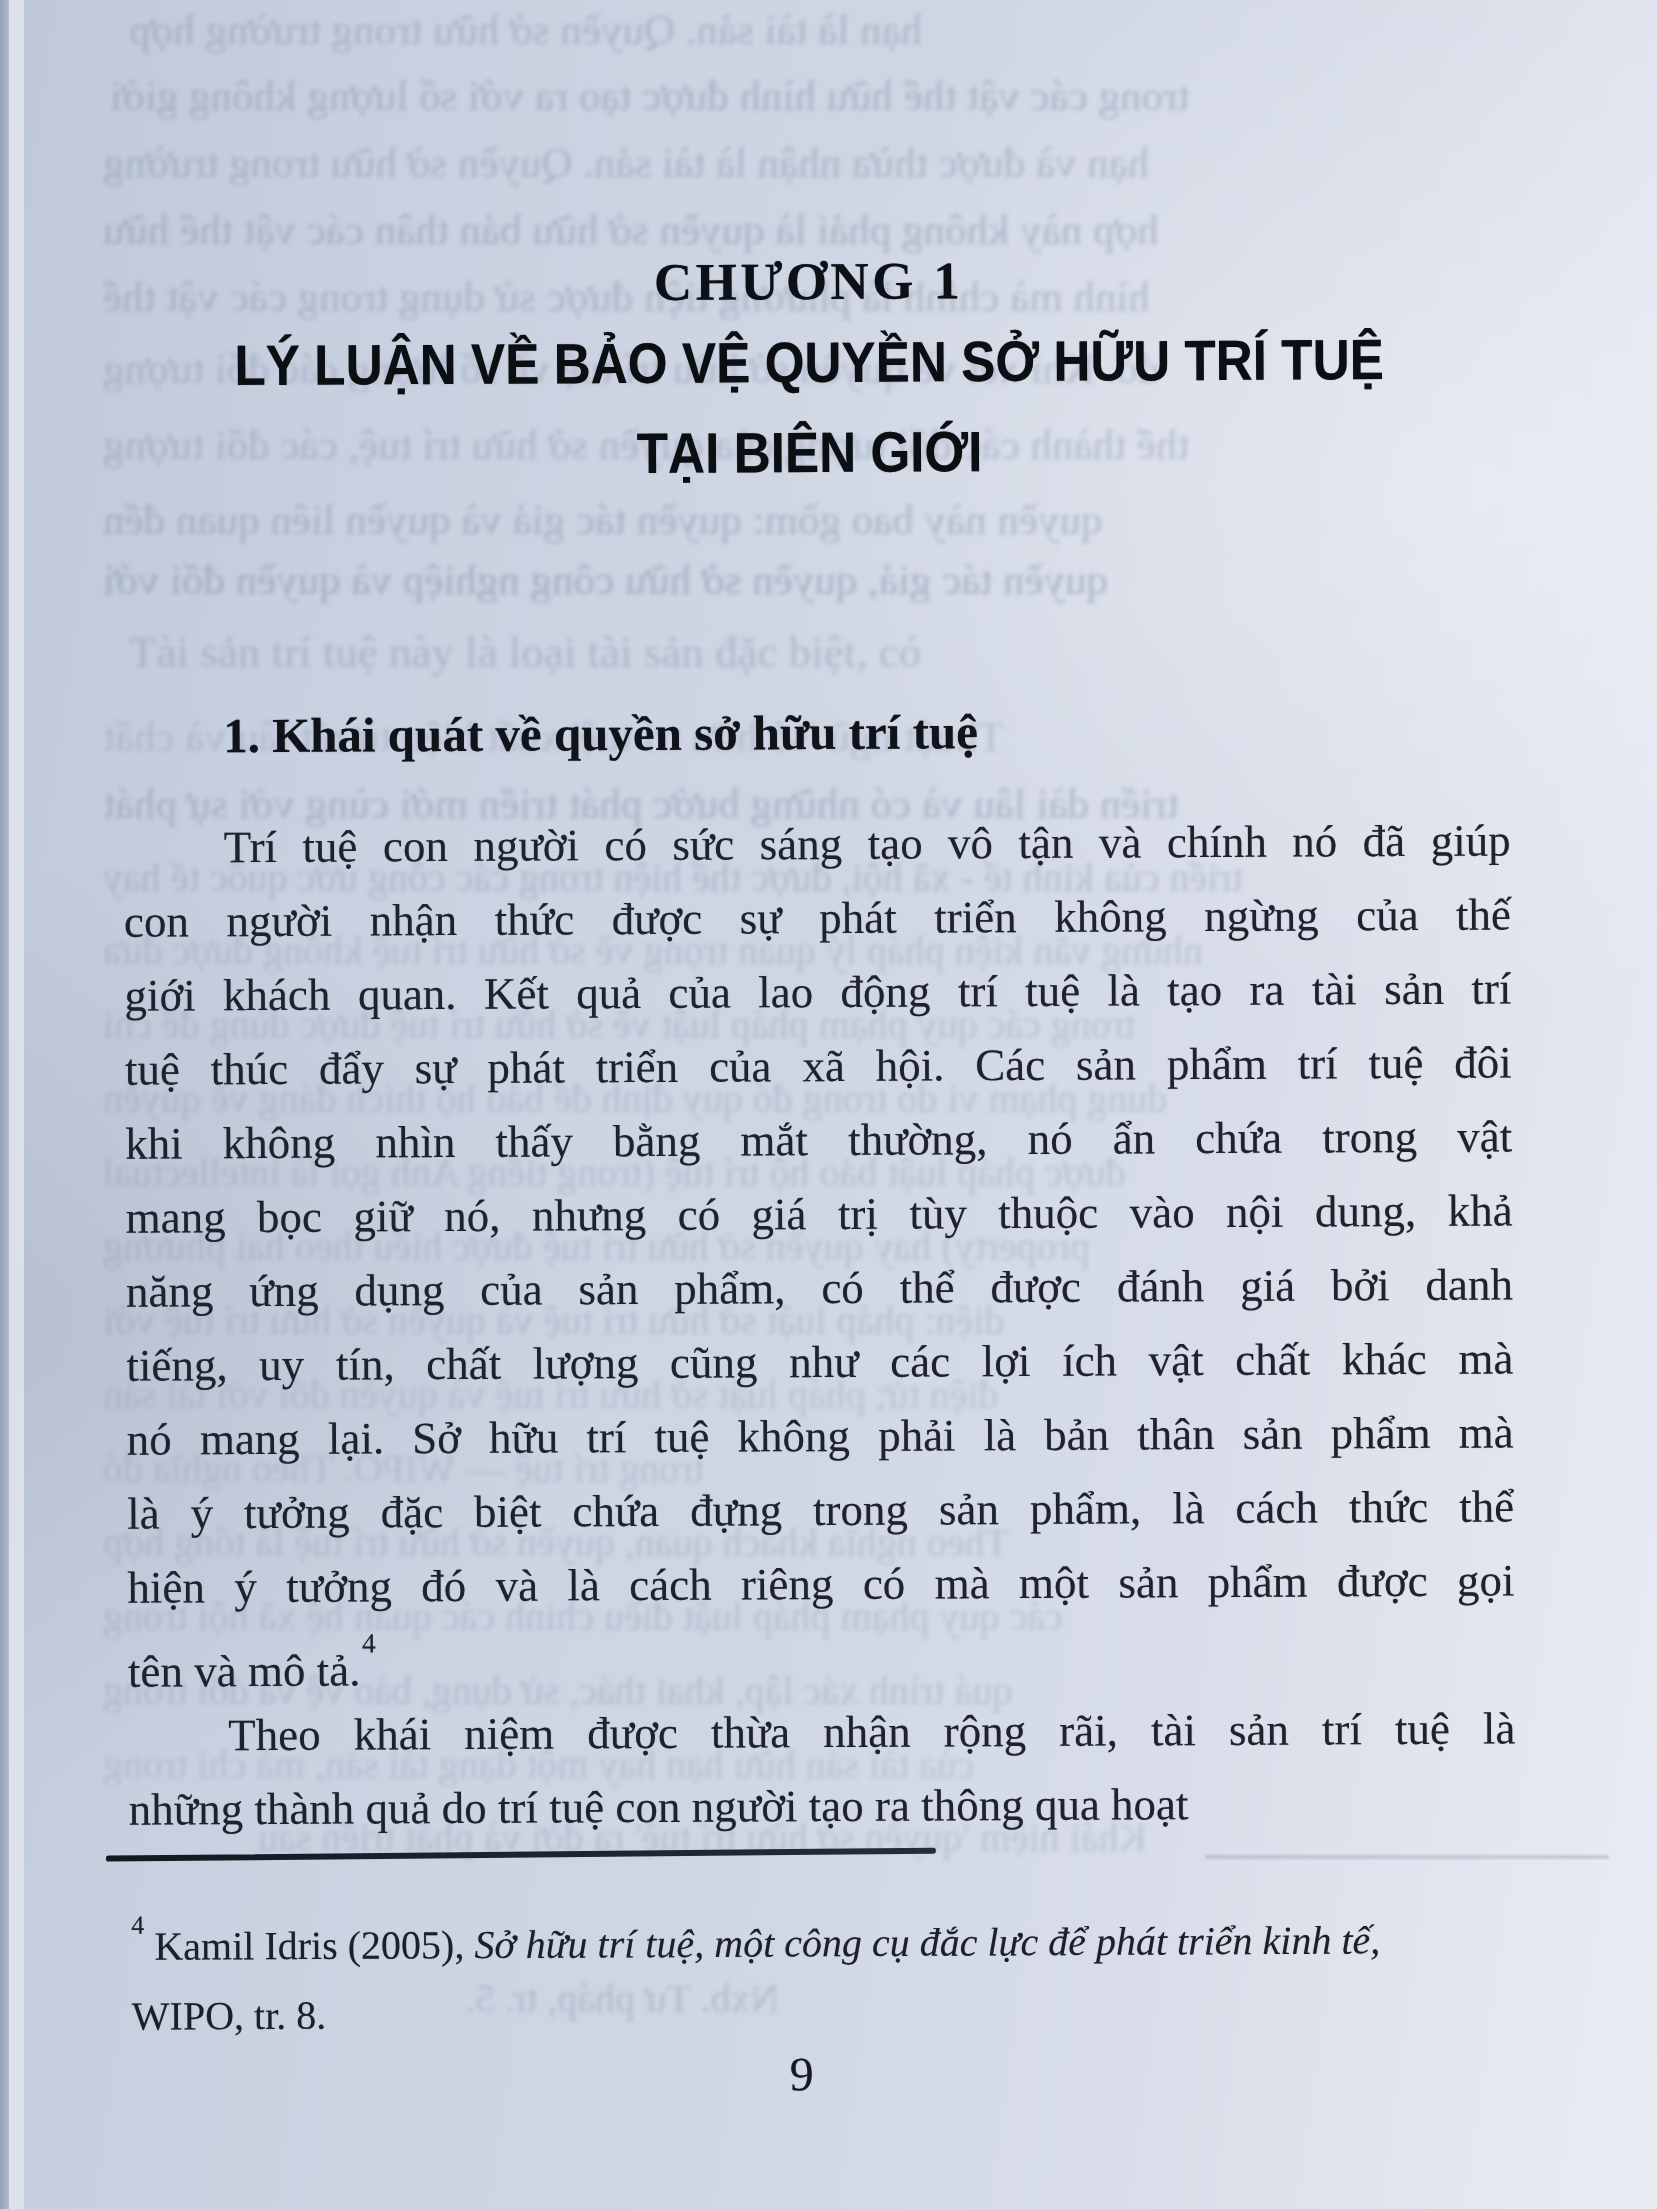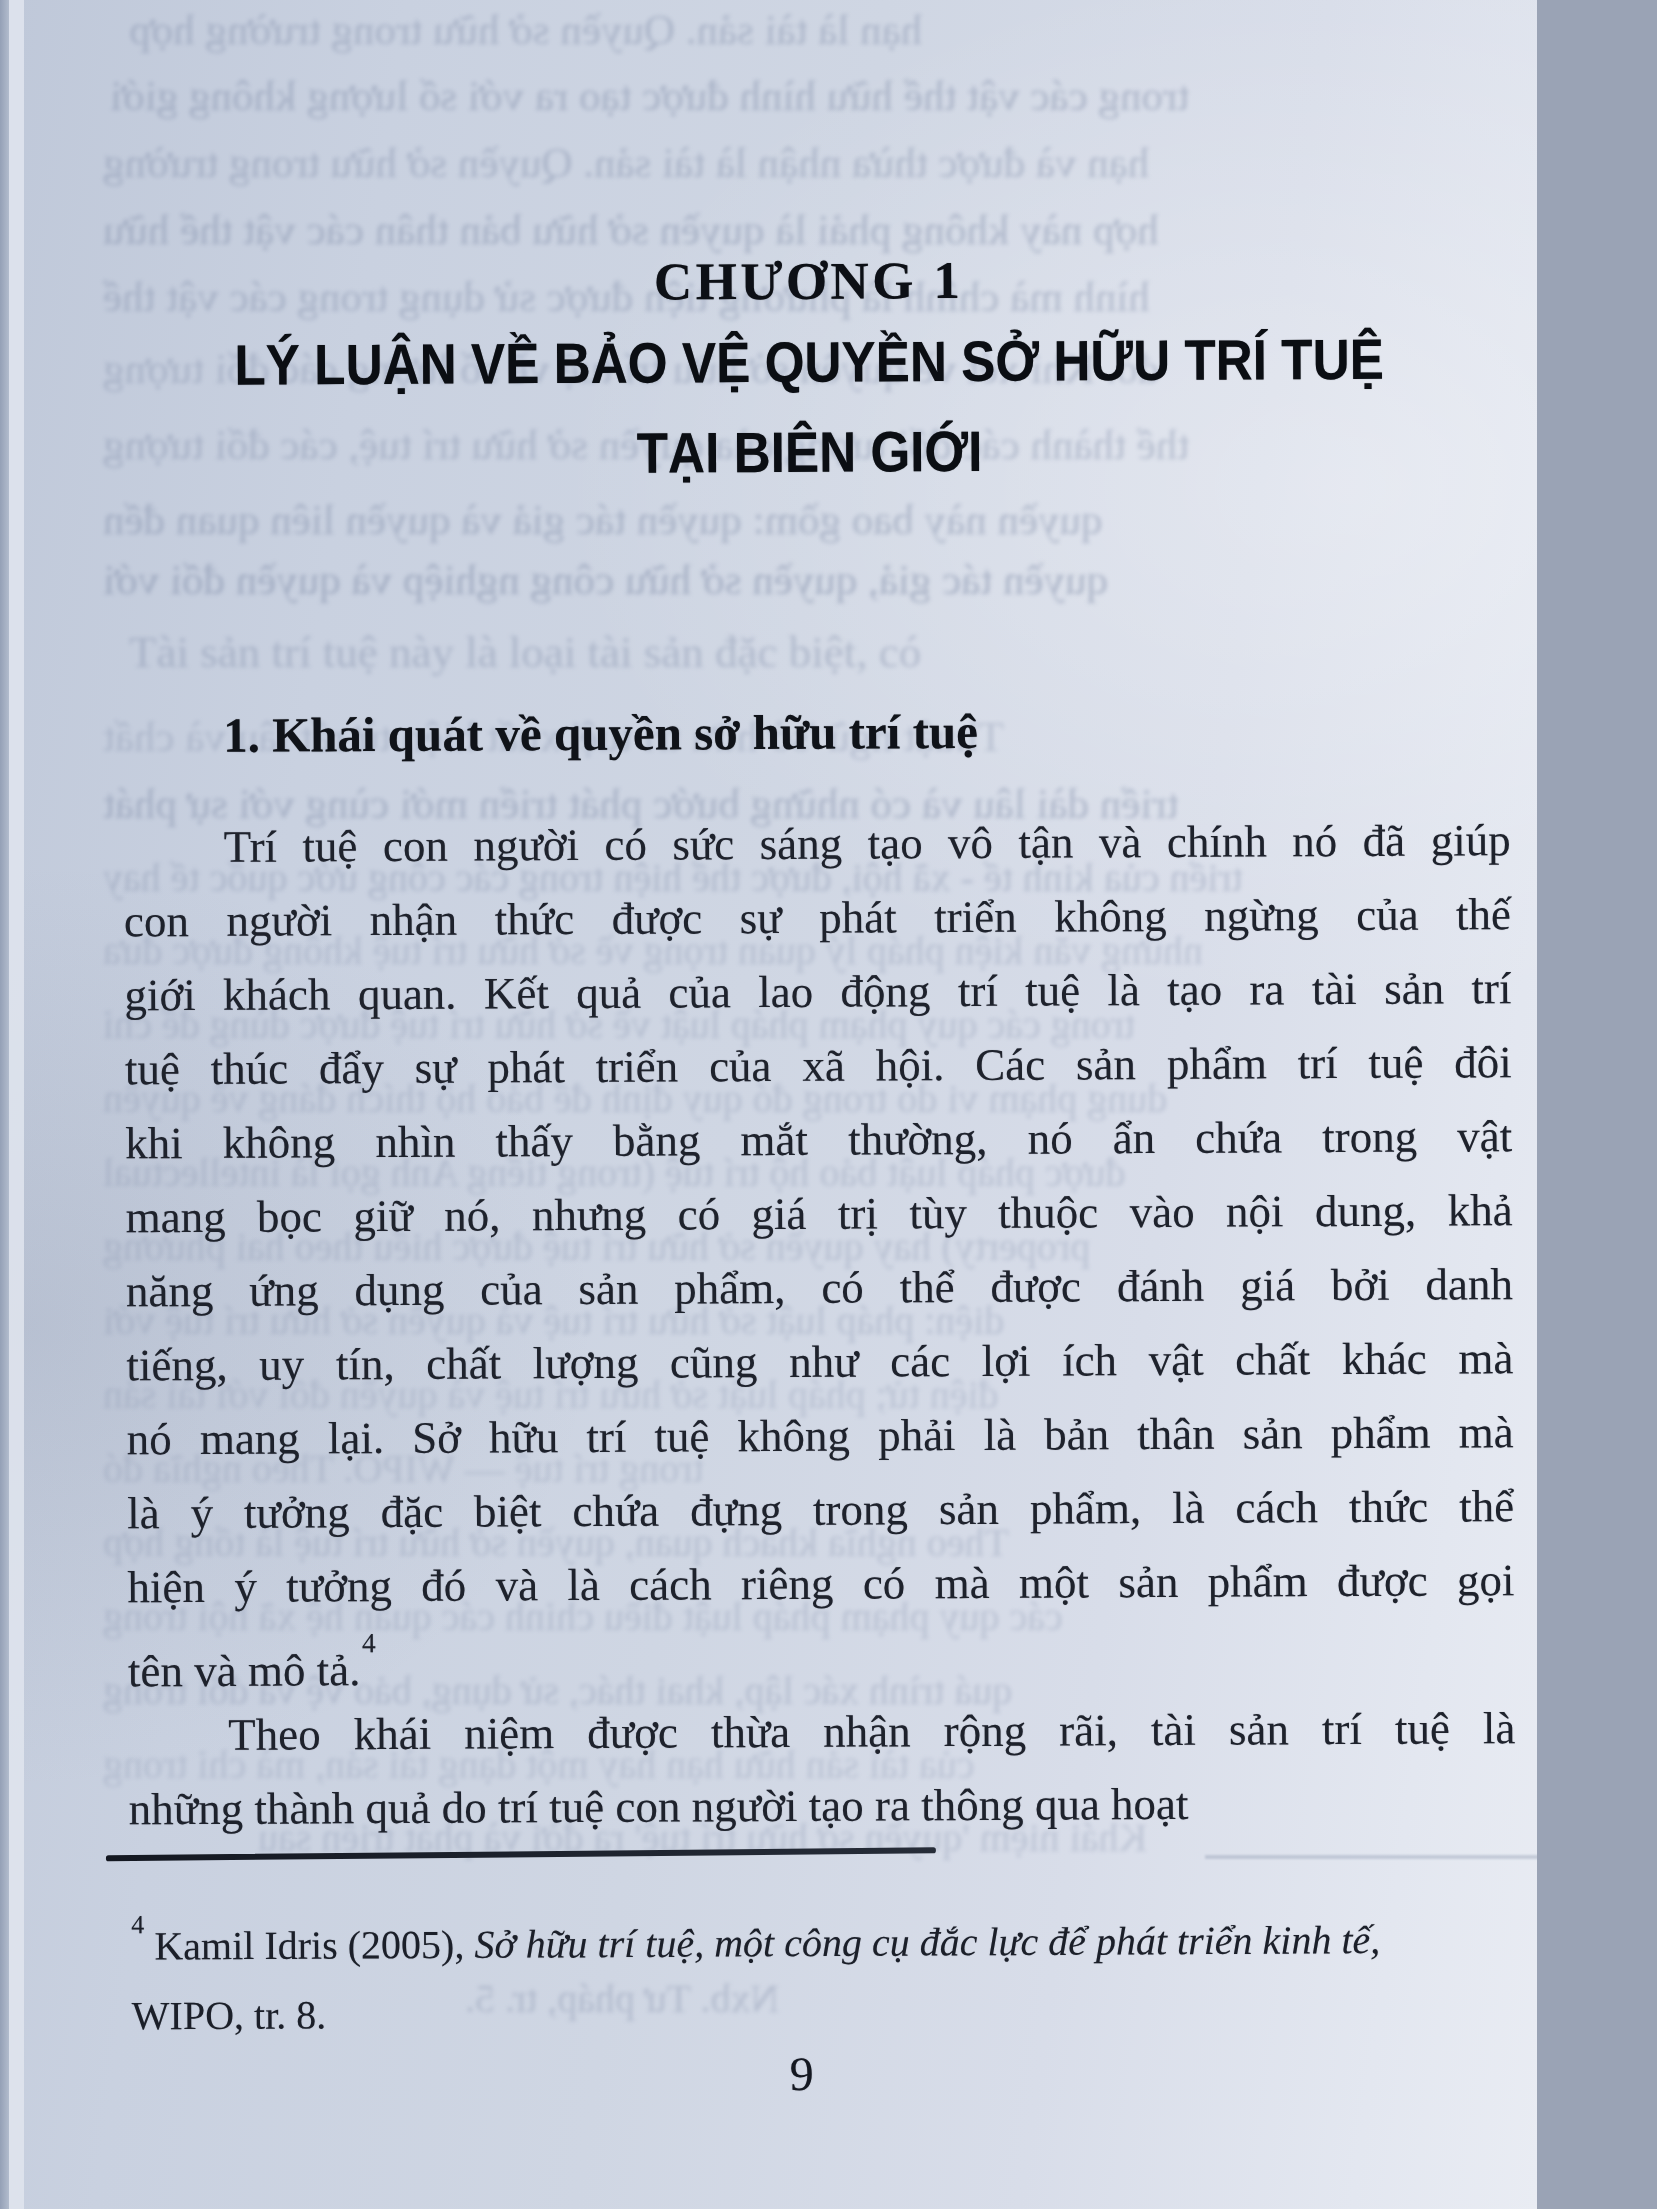--- a/index.html
+++ b/index.html
@@ -1,17 +1,17 @@
 <!DOCTYPE html>
 <html style="font-size:13.8px"><head>
 <meta charset="utf-8">
 <style>
   html,body{margin:0;padding:0;background:#9aa3b5;}
   #photo{
-    position:relative;width:1537px;height:2209px;overflow:hidden;
+    position:relative;width:1657px;height:2209px;overflow:hidden;
     background:
       radial-gradient(1291px 860px at 88% 22%, rgba(255,255,255,.30), rgba(255,255,255,0) 62%),
       radial-gradient(946px 774px at 2% 60%, rgba(90,102,128,.12), rgba(90,102,128,0) 60%),
       linear-gradient(98deg,#bfc8d9 0%,#c9d1e0 22%,#cfd6e3 48%,#d8dde9 72%,#e3e7f0 90%,#e9ecf3 100%);
     font-family:"Liberation Serif","DejaVu Serif",serif;color:#20242e;
   }
   .edge-dark{position:absolute;left:0;top:0;width:8.6px;height:100%;
     background:linear-gradient(90deg,#94a0b6,#b2bccd);}
   .edge-light{position:absolute;left:8.6px;top:0;width:15.5px;height:100%;background:#e0e5ee;opacity:.85;}
 

